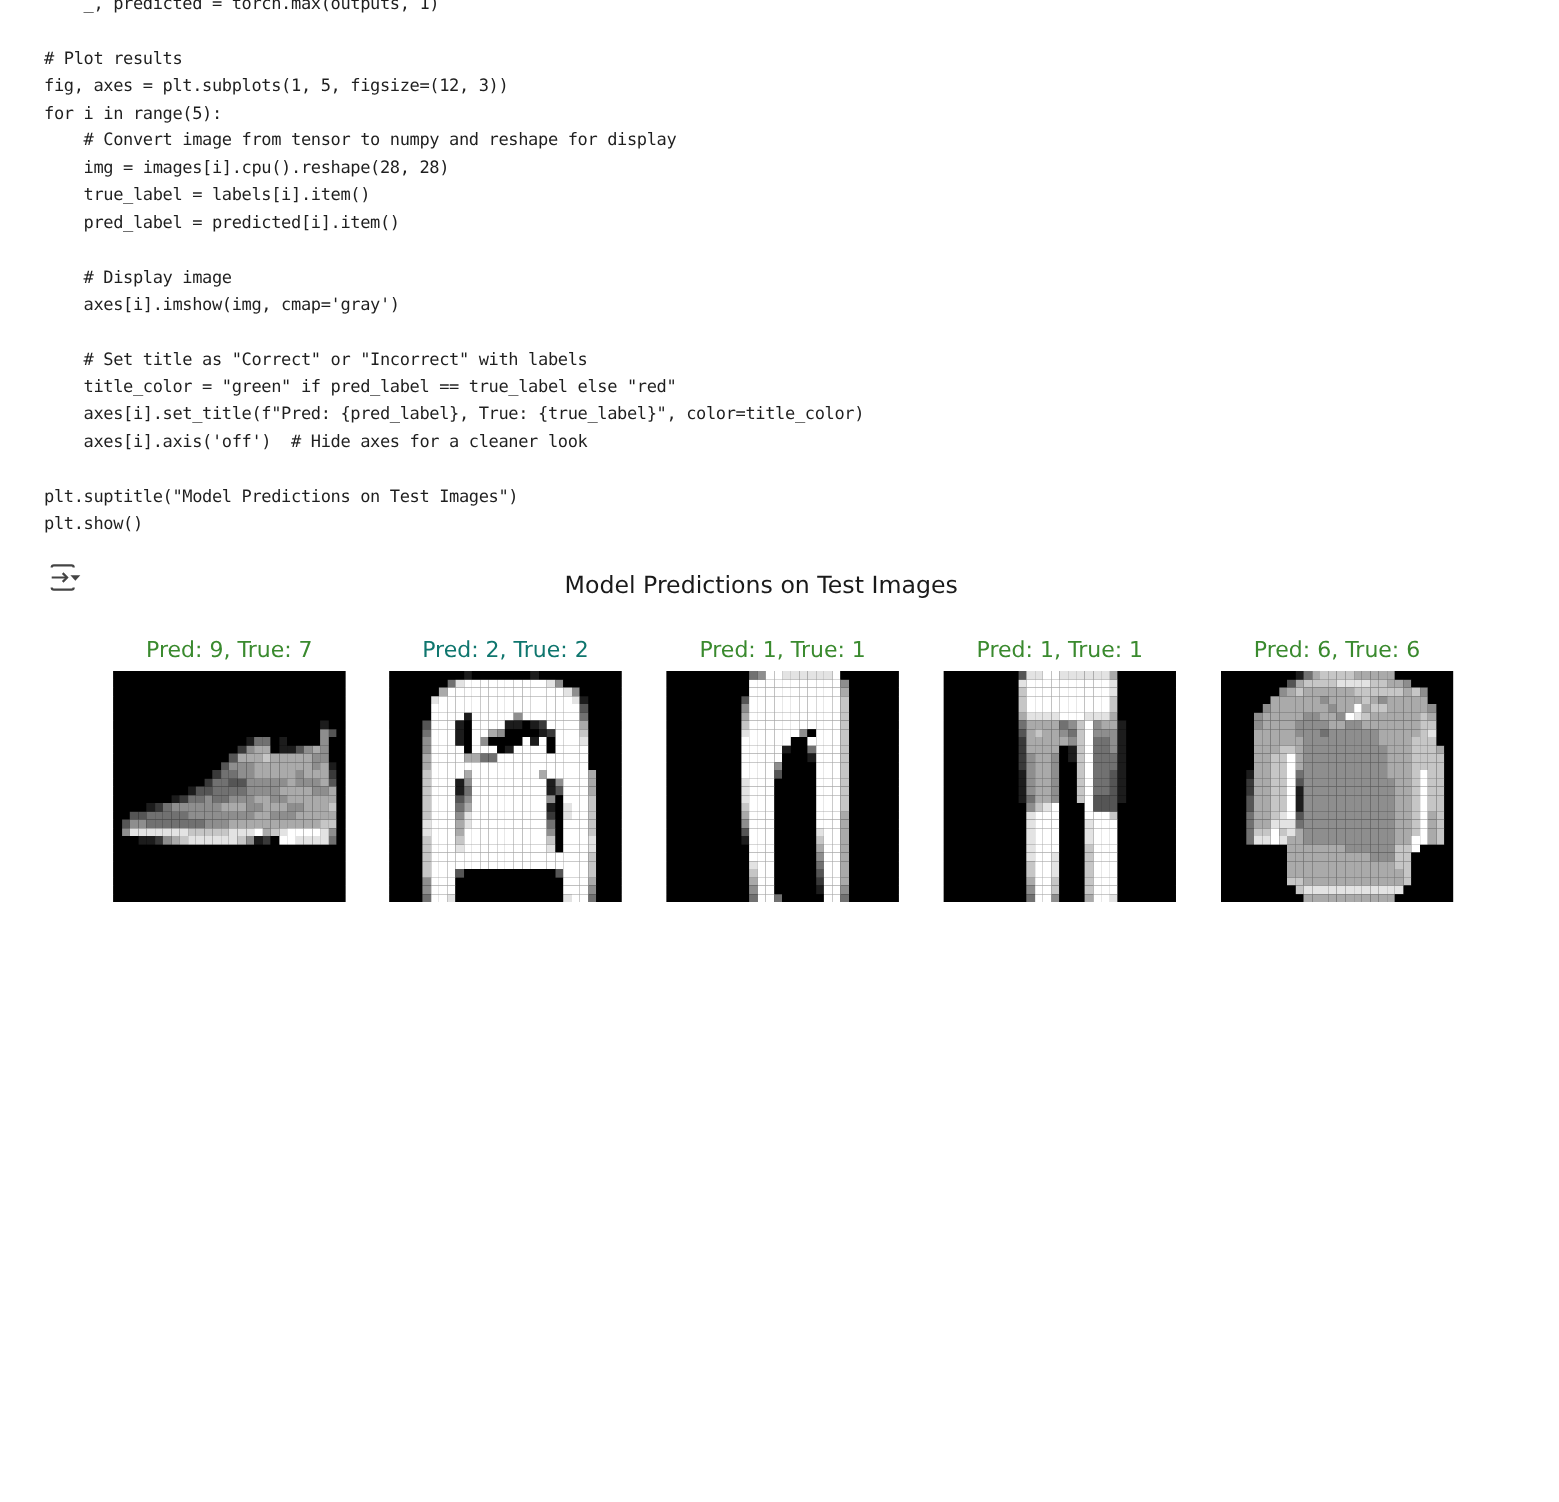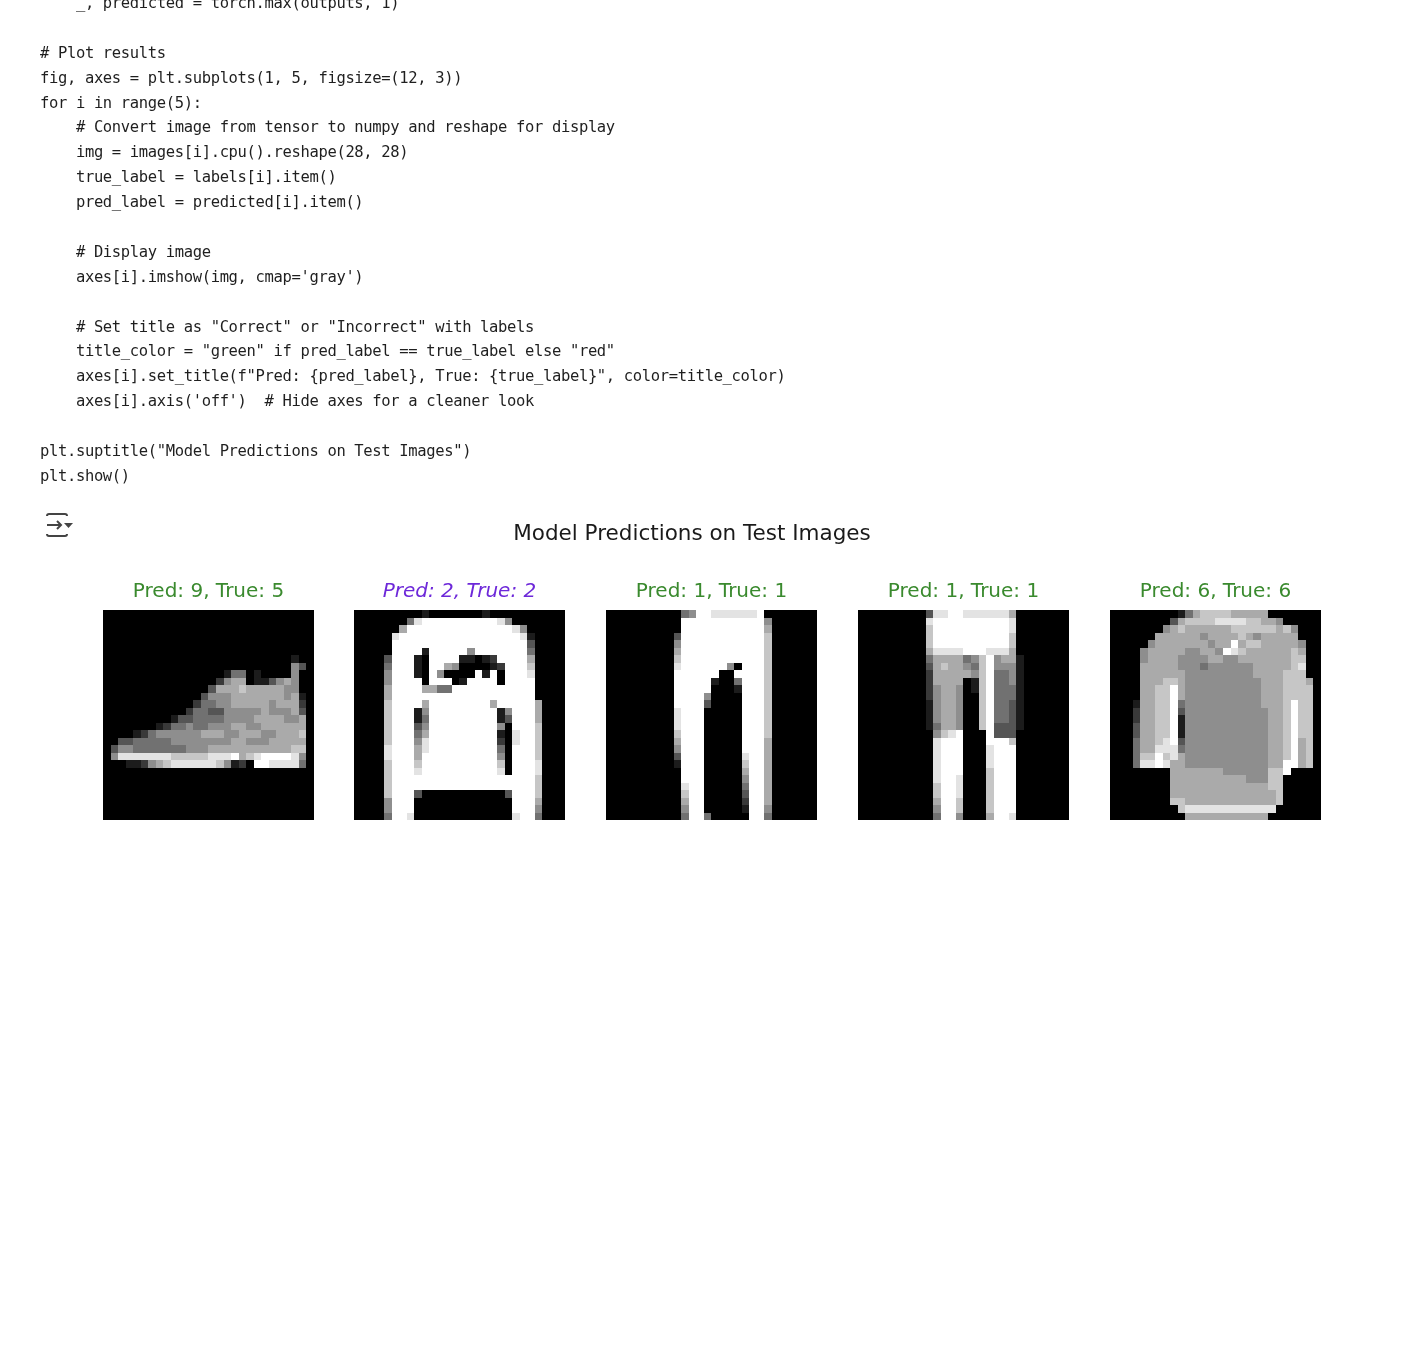--- a/index.html
+++ b/index.html
@@ -45,21 +45,21 @@
     <path d="M3 14 L17 14" stroke="#444" stroke-width="2"></path>
     <path d="M13 10 L17 14 L13 18" fill="none" stroke="#444" stroke-width="2"></path>
     <path d="M20 12 L29 12 L24.5 17 Z" fill="#444"></path>
   </svg>
 </div>
 
 <div class="figure">
   <div class="suptitle">Model Predictions on Test Images</div>
 
   <div class="subplot" style="left:103px">
-    <div class="subplot-title" style="color: rgb(58, 138, 46);">Pred: 9, True: 5</div>
+    <div class="subplot-title" style="color: rgb(58, 138, 46);">Pred: 9, True: 7</div>
     <div class="img-grid">
         <span style="background: rgb(0, 0, 0);"></span>
         <span style="background: rgb(0, 0, 0);"></span>
         <span style="background: rgb(0, 0, 0);"></span>
         <span style="background: rgb(0, 0, 0);"></span>
         <span style="background: rgb(0, 0, 0);"></span>
         <span style="background: rgb(0, 0, 0);"></span>
         <span style="background: rgb(0, 0, 0);"></span>
         <span style="background: rgb(0, 0, 0);"></span>
         <span style="background: rgb(0, 0, 0);"></span>
@@ -834,21 +834,21 @@
         <span style="background: rgb(0, 0, 0);"></span>
         <span style="background: rgb(0, 0, 0);"></span>
         <span style="background: rgb(0, 0, 0);"></span>
         <span style="background: rgb(0, 0, 0);"></span>
         <span style="background: rgb(0, 0, 0);"></span>
         <span style="background: rgb(0, 0, 0);"></span>
         <span style="background: rgb(0, 0, 0);"></span>
       </div>
   </div>
   <div class="subplot" style="left:354px">
-    <div class="subplot-title" style="color: #6d28d9; font-style: italic;">Pred: 2, True: 2</div>
+    <div class="subplot-title" style="color: #0f766e;">Pred: 2, True: 2</div>
     <div class="img-grid">
         <span style="background: rgb(0, 0, 0);"></span>
         <span style="background: rgb(0, 0, 0);"></span>
         <span style="background: rgb(0, 0, 0);"></span>
         <span style="background: rgb(0, 0, 0);"></span>
         <span style="background: rgb(0, 0, 0);"></span>
         <span style="background: rgb(0, 0, 0);"></span>
         <span style="background: rgb(0, 0, 0);"></span>
         <span style="background: rgb(0, 0, 0);"></span>
         <span style="background: rgb(0, 0, 0);"></span>

